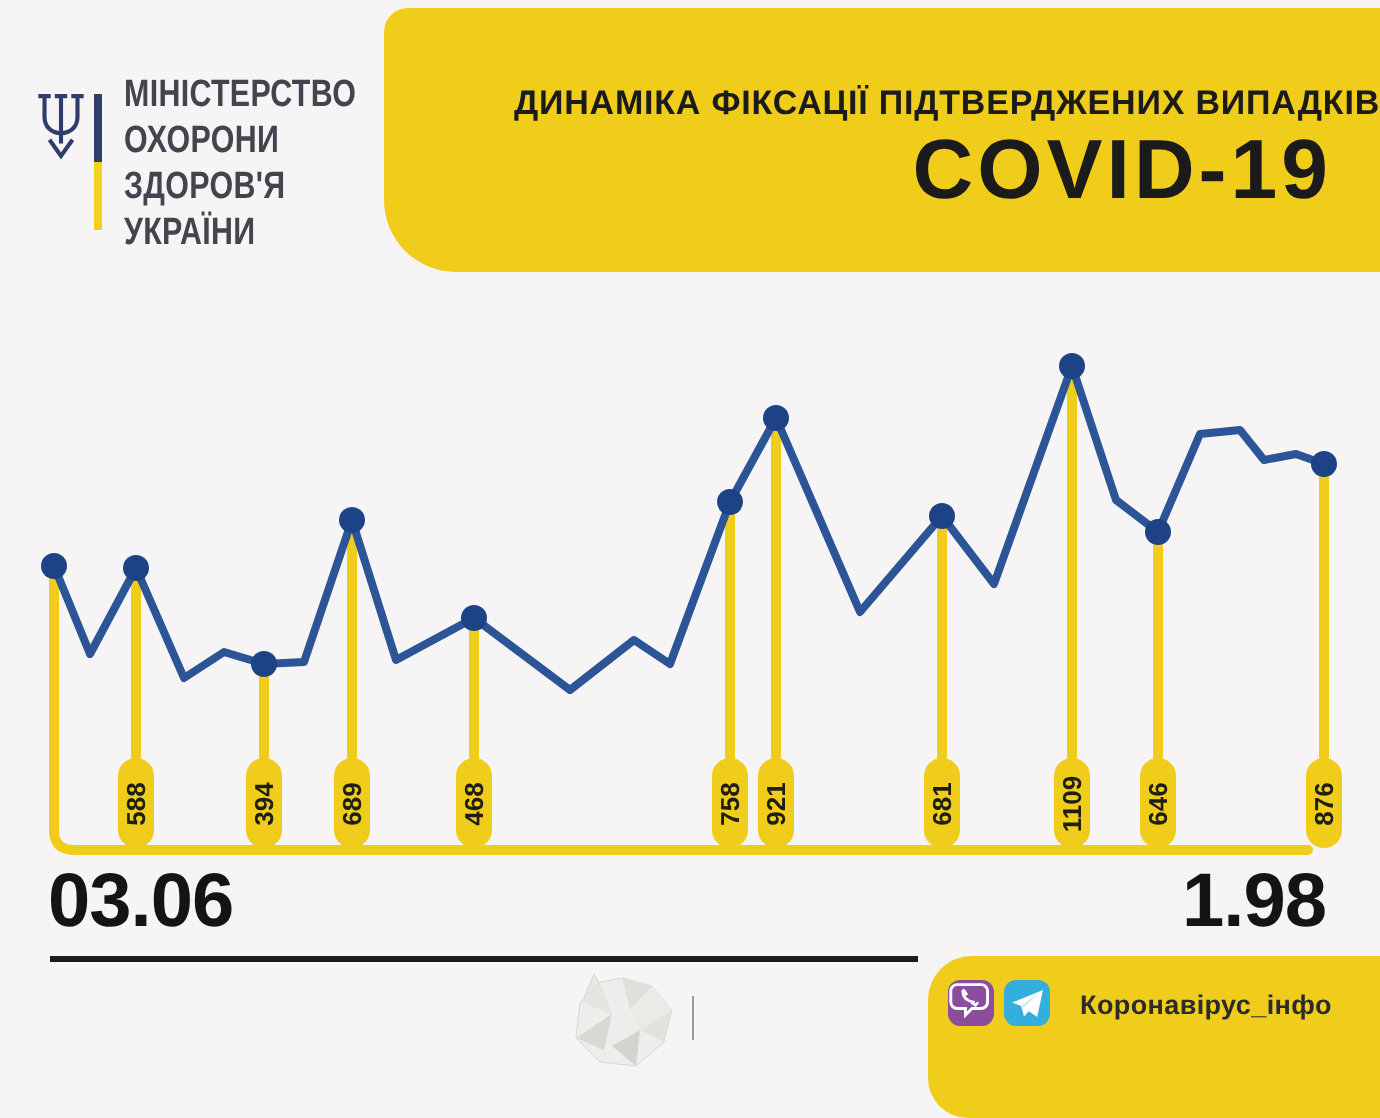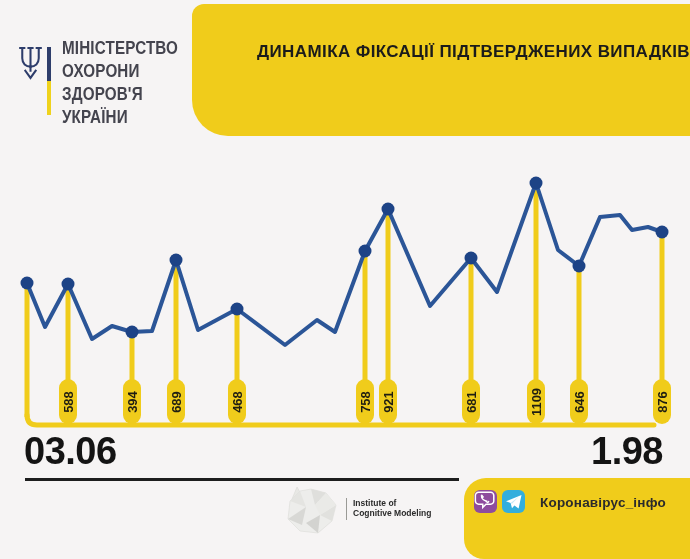--- a/index.html
+++ b/index.html
@@ -70,20 +70,21 @@
     <div class="ministry-name">
       <div>МІНІСТЕРСТВО</div>
       <div>ОХОРОНИ</div>
       <div>ЗДОРОВ'Я</div>
       <div>УКРАЇНИ</div>
     </div>
   </div>
 
   <div class="banner">
     <div class="banner-subtitle">ДИНАМІКА ФІКСАЦІЇ ПІДТВЕРДЖЕНИХ ВИПАДКІВ</div>
+    <div class="banner-title">COVID-19</div>
   </div>
 
   <svg class="chart" viewBox="0 0 690 310">
       <line x1="27" y1="123" x2="27" y2="257" stroke="#F0CC1B" stroke-width="5"></line>
       <line x1="68" y1="124" x2="68" y2="245" stroke="#F0CC1B" stroke-width="5"></line>
       <line x1="132" y1="172" x2="132" y2="245" stroke="#F0CC1B" stroke-width="5"></line>
       <line x1="176" y1="100" x2="176" y2="245" stroke="#F0CC1B" stroke-width="5"></line>
       <line x1="237" y1="149" x2="237" y2="245" stroke="#F0CC1B" stroke-width="5"></line>
       <line x1="365" y1="91" x2="365" y2="245" stroke="#F0CC1B" stroke-width="5"></line>
       <line x1="388" y1="49" x2="388" y2="245" stroke="#F0CC1B" stroke-width="5"></line>
@@ -136,24 +137,20 @@
       <polygon points="10,14 15,2 21,12" fill="#E8E8E5" stroke="#D6D6D3" stroke-width=".5"></polygon>
       <polygon points="29,4 44,8 54,20 50,36 36,48 18,46 6,34 8,16 18,6" fill="#EDEDEB" stroke="#D6D6D3" stroke-width=".5"></polygon>
       <polygon points="29,4 44,8 33,20" fill="#DFDFDC"></polygon>
       <polygon points="8,16 18,6 24,22" fill="#E4E4E1"></polygon>
       <polygon points="6,34 24,22 20,40" fill="#D8D8D5"></polygon>
       <polygon points="54,20 50,36 38,30" fill="#E1E1DE"></polygon>
       <polygon points="36,48 38,30 24,38" fill="#D3D3D0"></polygon>
       <polygon points="33,20 44,8 54,20 38,30" fill="#EAEAE7"></polygon>
     </svg>
     <div class="icm-divider"></div>
-    <div class="icm-text">
-      <div>Institute of</div>
-      <div>Cognitive Modeling</div>
-    </div>
   </div>
 
   <div class="channel-card">
     <div class="social-icon viber">
       <svg width="23" height="23" viewBox="0 0 23 23">
         <path d="M5,3.5 h13 a3.5,3.5 0 0 1 3.5,3.5 v6 a3.5,3.5 0 0 1 -3.5,3.5 h-5 l-3.5,3.5 v-3.5 h-4.5 a3.5,3.5 0 0 1 -3.5,-3.5 v-6 a3.5,3.5 0 0 1 3.5,-3.5 z" transform="scale(0.92) translate(0,-1)" fill="none" stroke="#fff" stroke-width="1.6"></path>
         <path d="M8,7 q0,5 6,6 M8.5,6.5 l1.5,2 -1,1 M13,13.5 l2,1.3 1,-1.3" transform="scale(0.92) translate(0,-1)" fill="none" stroke="#fff" stroke-width="1.4" stroke-linecap="round"></path>
       </svg>
     </div>
     <div class="social-icon telegram">

